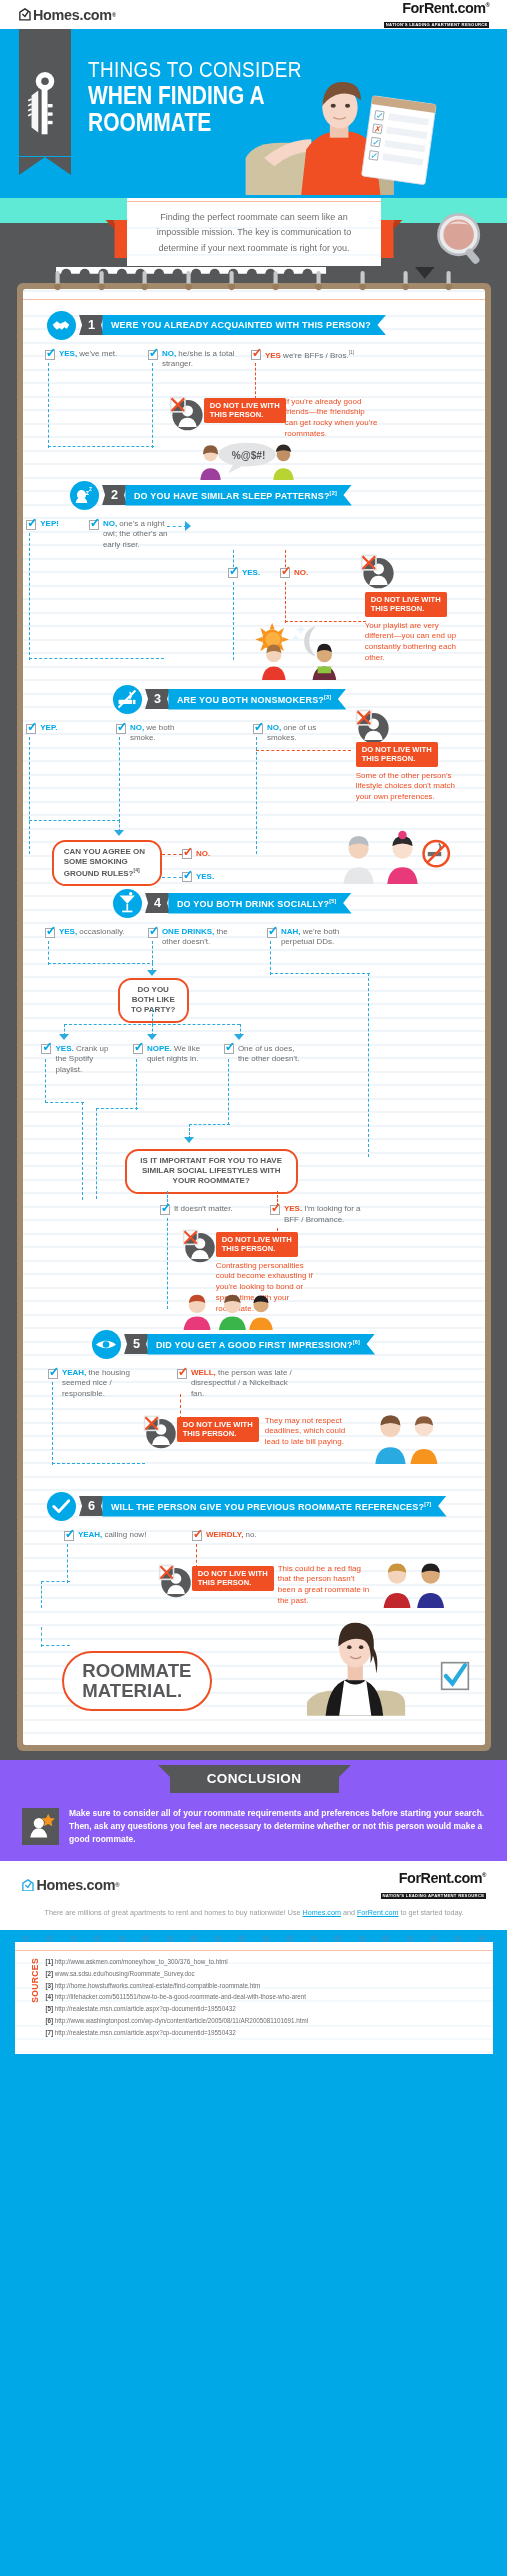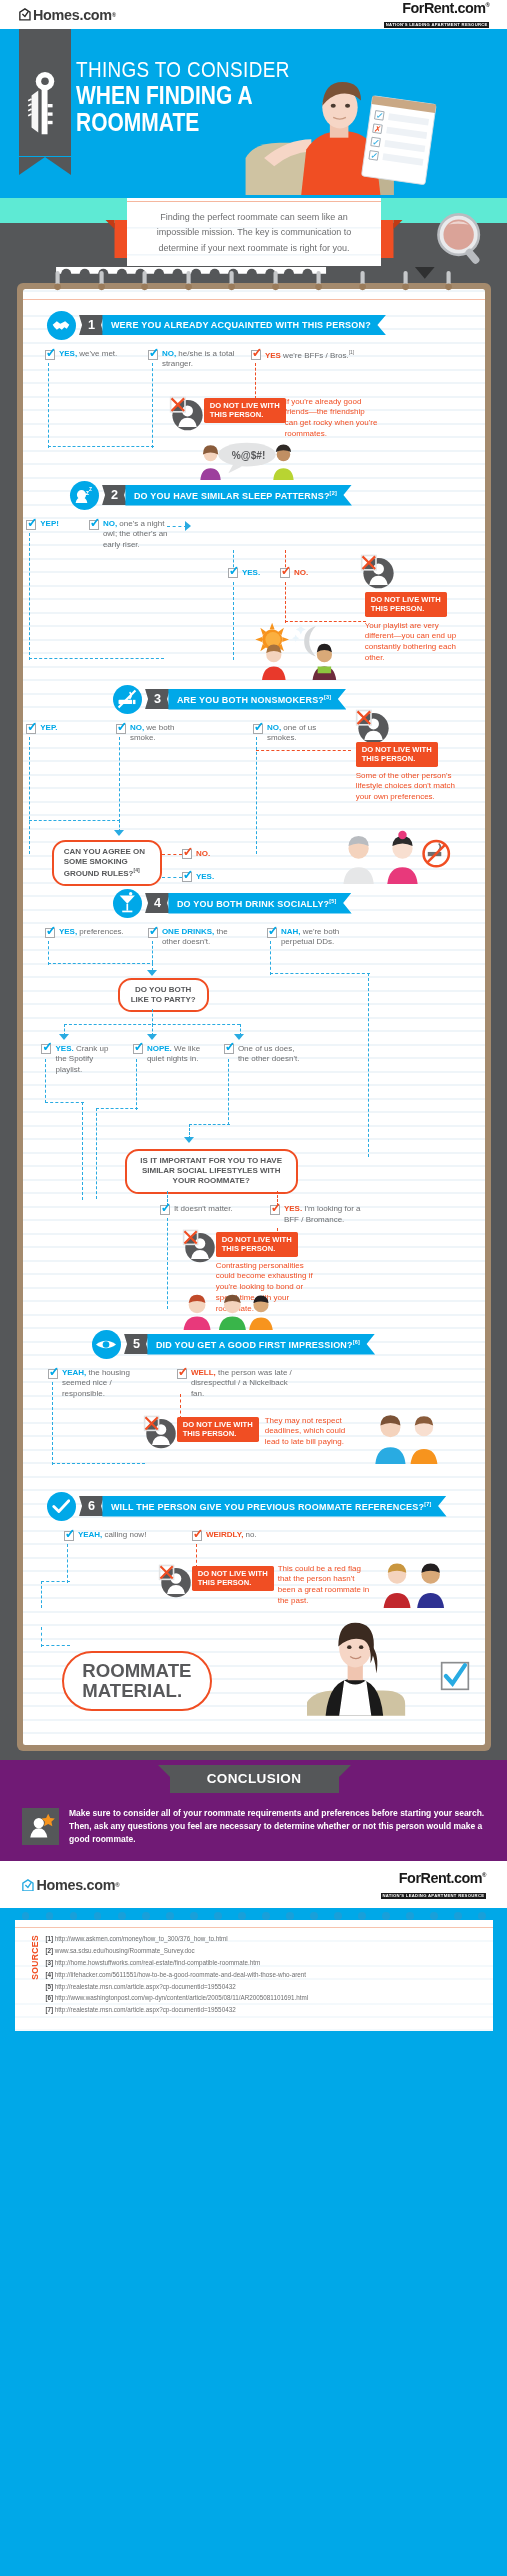--- a/index.html
+++ b/index.html
@@ -26,21 +26,21 @@
                           margin-top:0.8px; }
 
   
   .hero { position:relative; background:#00a8e8; height:169px; overflow:hidden; }
   .hero-ribbon { position:absolute; left:18.6px; top:0; width:52px; height:127px;
                  background:#555759; }
   .hero-ribbon:after { content:""; position:absolute; bottom:-18.6px; left:0; width:0; height:0;
                        border-left:26px solid #555759; border-right:26px solid #555759;
                        border-bottom:18.6px solid transparent; }
   .key-icon { position:absolute; left:50%; top:41px; transform:translateX(-50%); }
-  .hero-title { position:absolute; left:76px; top:29px; color:#fff; }
+  .hero-title { position:absolute; left:88px; top:29px; color:#fff; }
   .hero-title .t1 { font-size:22px; letter-spacing:0.4px; font-weight:400; line-height:1.05;
                     font-family:"Liberation Sans Narrow","Liberation Sans",sans-serif;
                     transform:scaleX(.86); transform-origin:left; }
   .hero-title .t2 { font-size:25px; font-weight:bold; line-height:1.02; margin-top:1.7px;
                     transform:scaleX(.84); transform-origin:left; }
   .hero-person { position:absolute; right:68px; bottom:0; }
   .intro-card { position:relative; margin:0 auto; width:254px; background:#fff;
                 padding:12px 13.5px 10px; text-align:center; z-index:3; top:0;
                 background-image:repeating-linear-gradient(#fff 0 12.7px,#e8f1f7 12.7px 13.5px);
                 background-position:0 3.4px; }
@@ -110,21 +110,21 @@
   .dnl { background:#f04e23; color:#fff; font-size:7.6px; font-weight:bold; line-height:1.25;
          padding:3.4px 6px; display:inline-block; border-radius:1.7px; }
   .reason { color:#f04e23; font-size:8px; line-height:1.35; font-weight:500; }
 
   
   .rm-oval { border:2.5px solid #f04e23; border-radius:34px; padding:8.5px 18.6px;
              display:inline-block; font-size:18.6px; font-weight:bold; color:#58595b;
              line-height:1.05; background:#fff; }
 
   
-  .concl-band { background:#701a75; padding:13.5px 0 15px; position:relative; }
+  .concl-band { background:#8b5cf6; padding:13.5px 0 15px; position:relative; }
   .concl-tab { margin:0 auto 13.5px; width:169px; background:#555759; color:#fff;
                text-align:center; font-size:13.5px; font-weight:bold; padding:6.8px 0;
                letter-spacing:0.4px; position:relative; }
   .concl-tab:before,.concl-tab:after{content:"";position:absolute;top:0;width:0;height:0;}
   .concl-tab:before{left:-12px;border-right:12px solid #555759;border-bottom:12px solid transparent;border-top:0;}
   .concl-tab:after{right:-12px;border-left:12px solid #555759;border-bottom:12px solid transparent;border-top:0;}
   .concl-row { display:flex; align-items:center; gap:10px; padding:0 22px; }
   .concl-icon { width:37px; height:37px; background:#555759; flex:0 0 37px; position:relative;
                 display:flex; align-items:center; justify-content:center; }
   .concl-text { color:#fff; font-size:8.5px; line-height:1.55; font-weight:bold; }
@@ -583,41 +583,41 @@
                   <rect x="5" y="22" width="12" height="2"></rect>
                   <circle cx="15" cy="2" r="2"></circle>
                 </svg>
             </span>
             <span class="q-num">4</span>
             <span class="q-ribbon"><span>DO YOU BOTH DRINK SOCIALLY?</span><sup>[5]</sup></span>
           </div>
           <div class="opts" style="position:relative;height:279px">
             <div class="opt" style="position:absolute;left:22px;top:3.4px;width:93px">
               <span class="cbx"></span>
-              <span class="lbl"><b>YES,</b><span> preferences.</span></span>
+              <span class="lbl"><b>YES,</b><span> occasionally.</span></span>
             </div>
             <div class="opt" style="position:absolute;left:125px;top:3.4px;width:91px">
               <span class="cbx"></span>
               <span class="lbl"><b>ONE DRINKS,</b><span> the other doesn't.</span></span>
             </div>
             <div class="opt" style="position:absolute;left:244px;top:3.4px;width:91px">
               <span class="cbx"></span>
               <span class="lbl"><b>NAH,</b><span> we're both perpetual DDs.</span></span>
             </div>
 
             <span class="ln-b" style="left:25px;top:17px;height:24px"></span>
             <span class="ln-h" style="left:25px;top:39px;width:102px"></span>
             <span class="ln-b" style="left:129px;top:17px;height:22px"></span>
             <span class="ln-b" style="left:129px;top:39px;height:8.5px"></span>
             <span class="arrow-d" style="left:124px;top:46px"></span>
             <span class="ln-b" style="left:247px;top:17px;height:34px"></span>
             <span class="ln-h" style="left:247px;top:49px;width:100px"></span>
             <span class="ln-b" style="left:345px;top:49px;height:184px"></span>
 
-            <div class="decision" style="position:absolute;left:95px;top:54px;width:91px">DO YOU BOTH LIKE TO PARTY?</div>
+            <div class="decision" style="position:absolute;left:95px;top:54px;width:71px">DO YOU BOTH LIKE TO PARTY?</div>
 
             <span class="ln-b" style="left:129px;top:85px;height:17px"></span>
             <span class="ln-h" style="left:41px;top:100px;width:176px"></span>
             <span class="ln-b" style="left:41px;top:100px;height:12px"></span>
             <span class="arrow-d" style="left:36px;top:110px"></span>
             <span class="ln-b" style="left:129px;top:100px;height:12px"></span>
             <span class="arrow-d" style="left:124px;top:110px"></span>
             <span class="ln-b" style="left:217px;top:100px;height:12px"></span>
             <span class="arrow-d" style="left:211px;top:110px"></span>
 
@@ -852,20 +852,23 @@
           </svg>
       </span>
       <span>Homes.com</span>
       <span style="font-size:6px;vertical-align:super">®</span>
     </div>
     <div class="logo-forrent">
       <div class="fr-main"><span>ForRent.com</span><span style="font-size:6px;vertical-align:super">®</span></div>
       <div class="fr-sub">NATION'S LEADING APARTMENT RESOURCE</div>
     </div>
   </div>
+  <div class="footer-note">
+    <span>There are millions of great apartments to rent and homes to buy nationwide! Use </span><a>Homes.com</a><span> and </span><a>ForRent.com</a><span> to get started today.</span>
+  </div>
 
   <div class="sources-wrap">
     <div class="sources-pad">
       <div class="dots">
         <span class="dot"></span>
           <span class="dot"></span>
           <span class="dot"></span>
           <span class="dot"></span>
         <span class="dot"></span>
           <span class="dot"></span>

